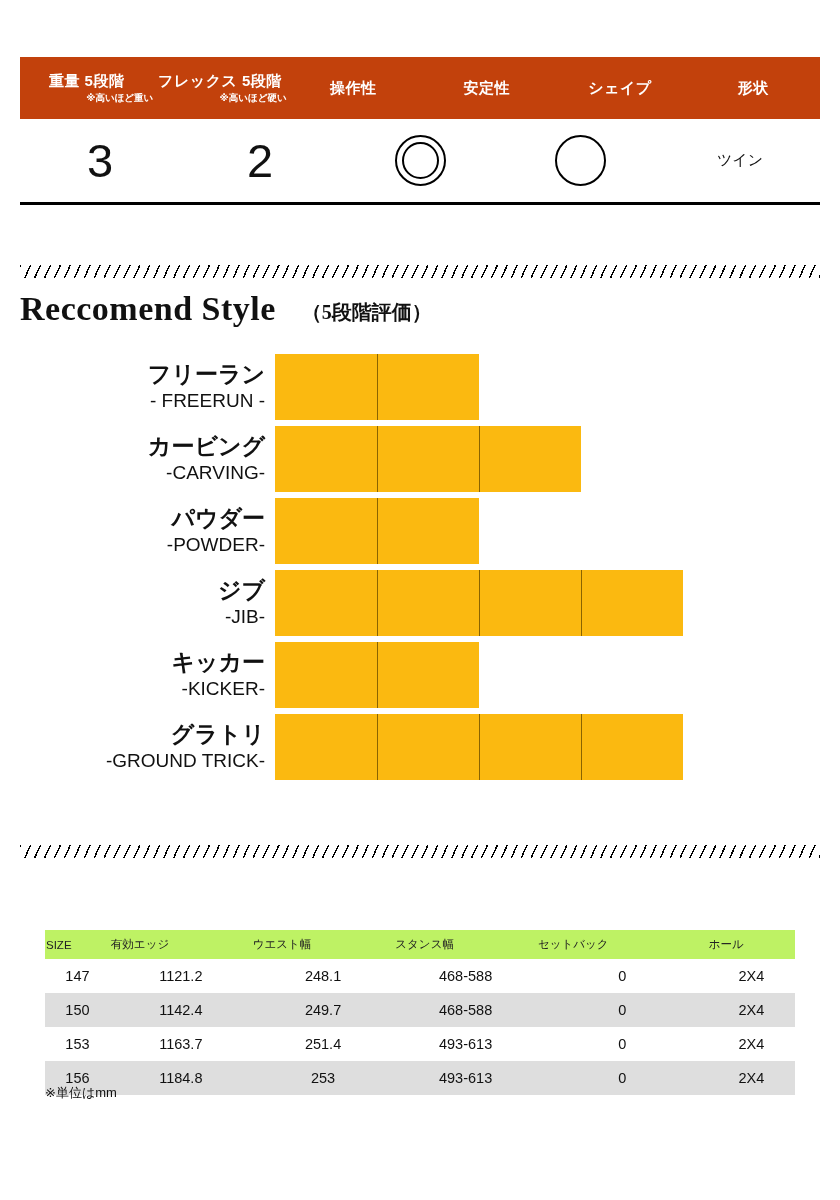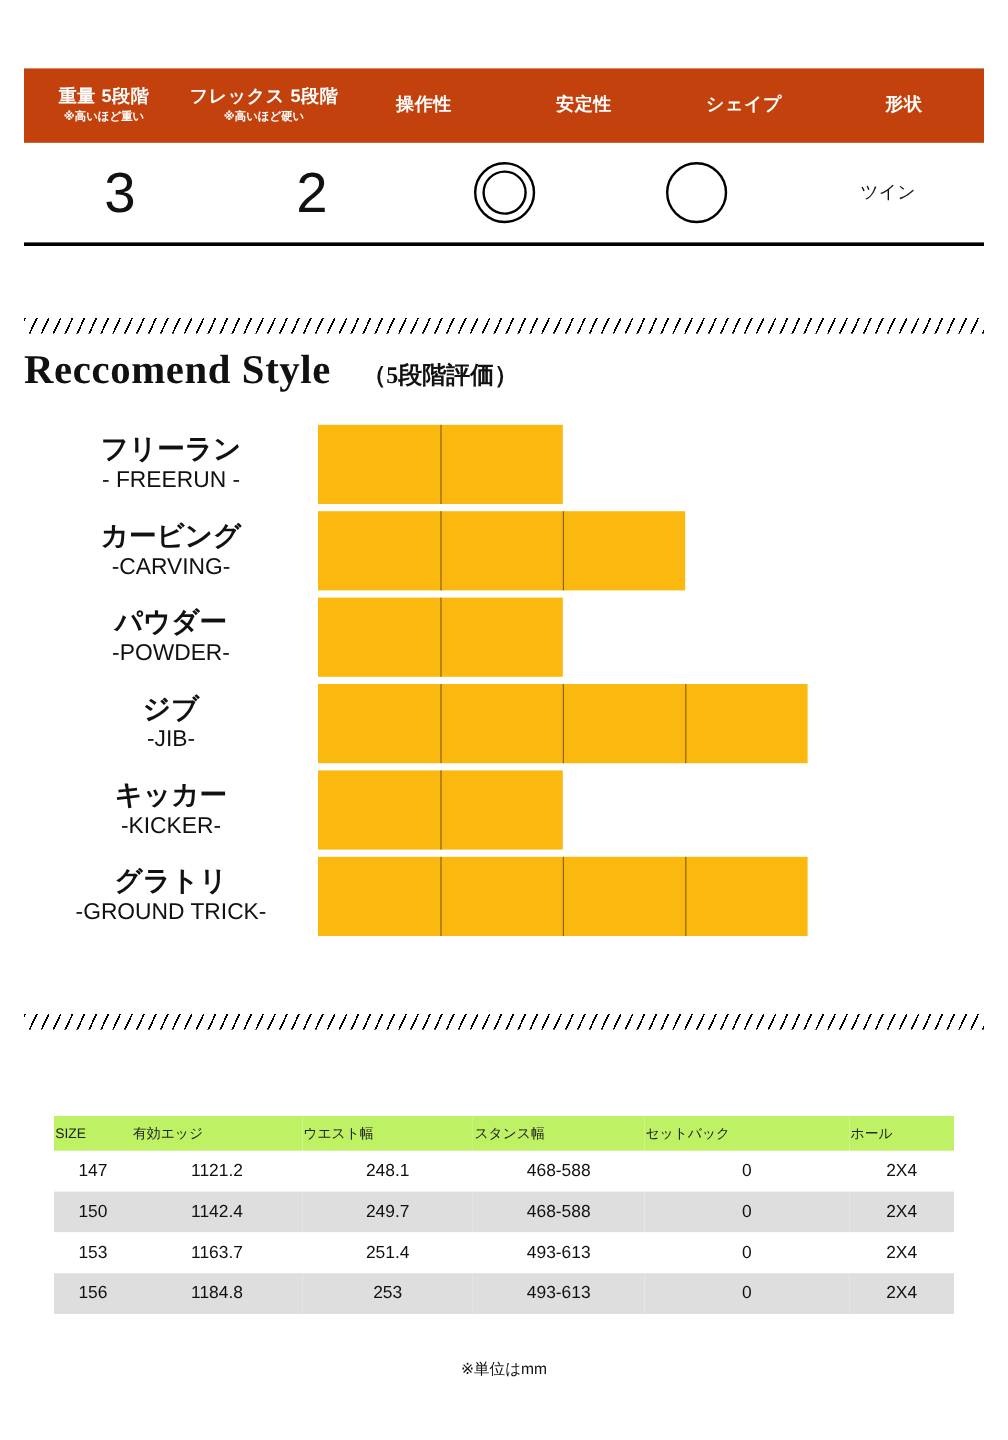--- a/index.html
+++ b/index.html
@@ -15,21 +15,21 @@
 
   
   .spec{position:absolute;left:20px;top:57px;width:800px;}
   .spec-head{
     display:flex;background:#c2410c;color:#fff;height:62px;align-items:center;
   }
   .spec-head .cell{
     flex:1;text-align:center;line-height:1.15;
   }
   .spec-head .t1{font-size:15px;font-weight:bold;letter-spacing:0.5px;}
-  .spec-head .t2{font-size:9.5px;font-weight:bold;margin-top:3px;}
+  .spec-head .t2{font-size:9.5px;font-weight:bold;margin-top:3px;text-align:right;}
   .spec-body{
     display:flex;align-items:center;height:83px;
     border-bottom:3px solid #000;
   }
   .spec-body .cell{flex:1;text-align:center;}
   .big-num{font-size:47px;font-weight:normal;line-height:1;font-family:"Liberation Sans",sans-serif;}
   .circ-double{
     width:47px;height:47px;border:2.5px solid #000;border-radius:50%;
     margin:0 auto;display:flex;align-items:center;justify-content:center;
   }
@@ -53,21 +53,21 @@
     vertical-align:middle;
   }
   .rs-sub{
     display:inline-block;font-size:20px;font-weight:bold;margin-left:22px;vertical-align:middle;
     position:relative;top:3px;
   }
 
   .bars{position:absolute;left:20px;top:352px;width:800px;}
   .bar-row{display:flex;align-items:center;height:70px;margin-bottom:2px;}
   .bar-label{
-    width:245px;text-align:center;padding-right:0;line-height:1.12;
+    width:245px;text-align:right;padding-right:10px;line-height:1.12;
   }
   .bar-label .jp{font-size:23px;font-weight:bold;display:block;}
   .bar-label .en{font-size:19px;font-weight:normal;display:block;margin-top:2px;}
   .bar-track{width:510px;height:66px;position:relative;}
   .bar-fill{
     height:66px;background:#FBB910;position:relative;
     box-sizing:border-box;
   }
   .bar-fill .seg{
     position:absolute;top:0;bottom:0;width:1px;background:#8a6400;
@@ -78,21 +78,21 @@
   .sizetable th{
     background:#bef264;font-size:11.5px;font-weight:normal;color:#222;
     height:27px;border:none;text-align:left;
   }
   .sizetable td{
     font-size:14.5px;text-align:center;height:32px;border:none;color:#111;
   }
   .sizetable tr.alt td{background:#dedede;}
   .sizetable tr.plain td{background:#ffffff;}
   .unit-note{
-    position:absolute;left:45px;top:1132px;width:750px;text-align:center;
+    position:absolute;left:45px;top:1084px;width:750px;text-align:left;
     font-size:13px;
   }
 </style>
 </head>
 <body>
 
 <div class="page">
 
   <div class="spec">
     <div class="spec-head">

